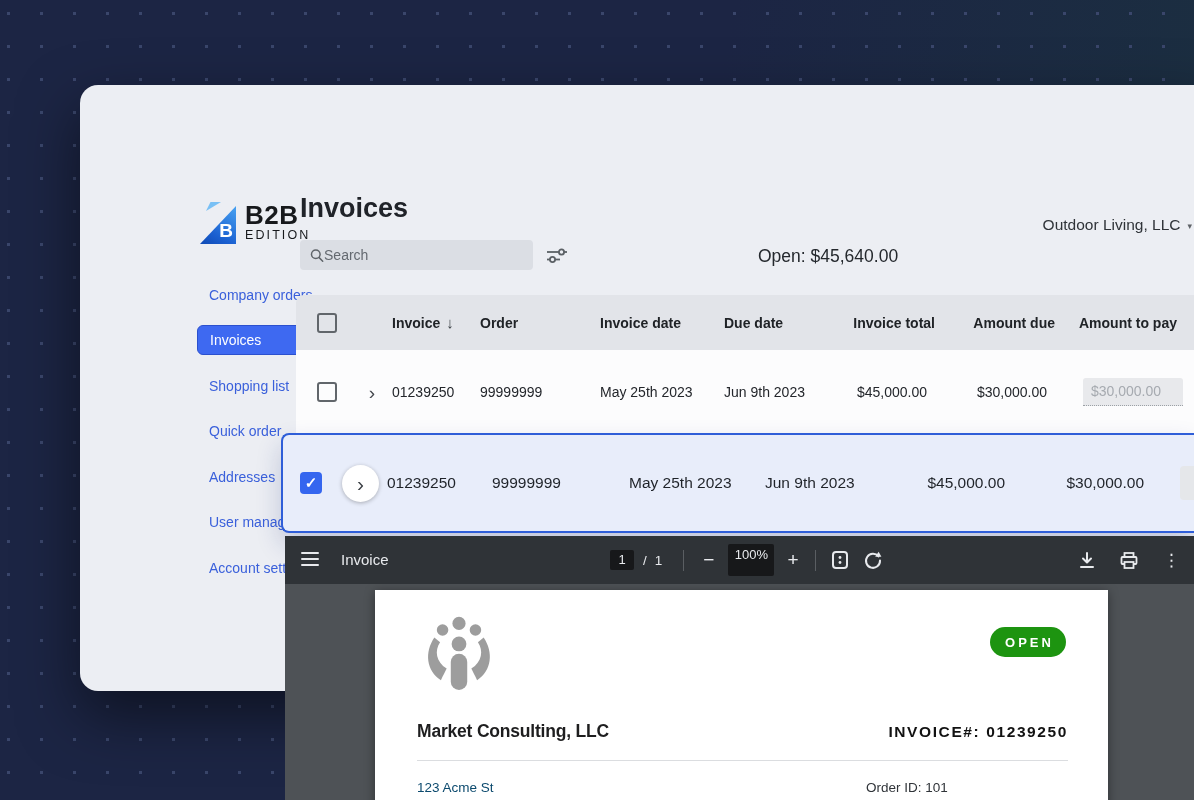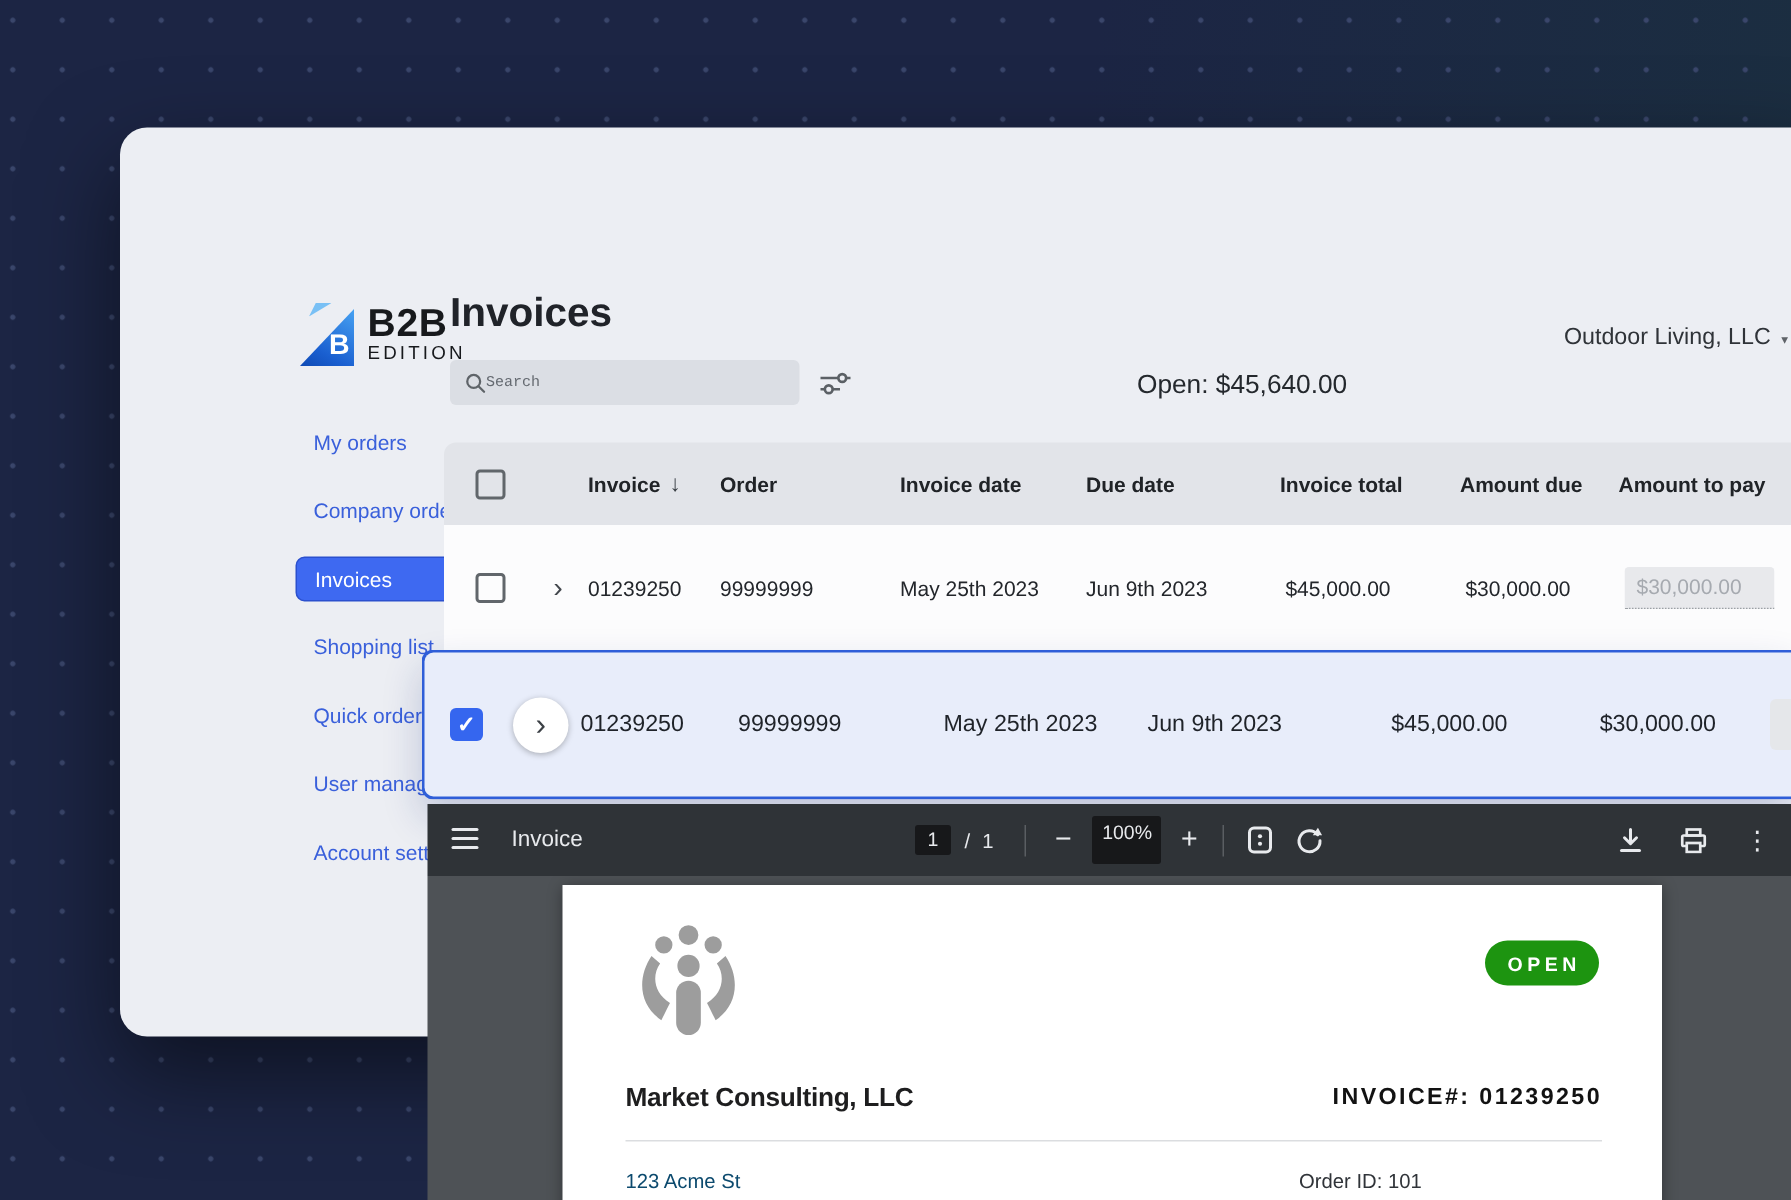--- a/index.html
+++ b/index.html
@@ -39,22 +39,22 @@
   .nav { position:absolute; left:117px; top:187px; width:146px; display:flex; flex-direction:column; }
   .nav-row { height:45.5px; display:flex; align-items:center; }
   .nav-item { width:100%; padding:6px 12px; font-size:14px; font-weight:500; color:#3A60DB;
     border-radius:6px; cursor:pointer; }
   .nav-item.active { background:#3E69F1; border:1.5px solid #2B50CE; color:#fff; }
 
   
   .page-title { position:absolute; left:300px; top:193px; font-size:27px; color:#202329; }
   .search-wrap { position:absolute; left:300px; top:240px; width:233px; height:30px;
     background:#DBDEE4; border-radius:4px; display:flex; align-items:center; padding:0 10px; }
-  .search-wrap input { border:0; outline:0; background:transparent; font-size:10px; color:#2A2E33;
-    width:100%; margin-left:0;font-family:Liberation Mono, monospace; }
+  .search-wrap input { border:0; outline:0; background:transparent; font-size:14px; color:#2A2E33;
+    width:100%; margin-left:0; }
   .search-wrap input::placeholder { color:#646970; }
   .filter-btn { position:absolute; left:546px; top:247px; width:22px; height:18px; cursor:pointer; }
   .open-total { position:absolute; left:758px; top:246px; font-size:17.5px; color:#24282D; }
 
   
   .tbl-grid { display:grid; grid-template-columns:56px 40px 88px 120px 124px 116px 95px 120px 1fr;
     align-items:center; }
   .t-header { position:absolute; left:296px; top:295px; width:898px; height:55px;
     background:#E2E4E9; border-radius:8px 0 0 0; font-size:14px; font-weight:700; color:#202327; }
   .t-row { position:absolute; left:296px; top:350px; width:898px; height:84px;
@@ -143,33 +143,33 @@
     </div>
   </div>
 
   <div class="account">
     <span>Outdoor Living, LLC</span>
     <span class="caret">▾</span>
   </div>
 
   <nav class="nav">
     <div class="nav-row">
-        <div class="nav-item">My orders</div>
-      </div>
-    <div class="nav-row">
         <div class="nav-item">Company orders</div>
       </div>
     <div class="nav-row">
         <div class="nav-item active">Invoices</div>
       </div>
     <div class="nav-row">
         <div class="nav-item">Shopping list</div>
       </div>
     <div class="nav-row">
         <div class="nav-item">Quick order</div>
+      </div>
+    <div class="nav-row">
+        <div class="nav-item">Addresses</div>
       </div>
     <div class="nav-row">
         <div class="nav-item">User management</div>
       </div>
     <div class="nav-row">
         <div class="nav-item">Account settings</div>
       </div>
   </nav>
 </div>
 

